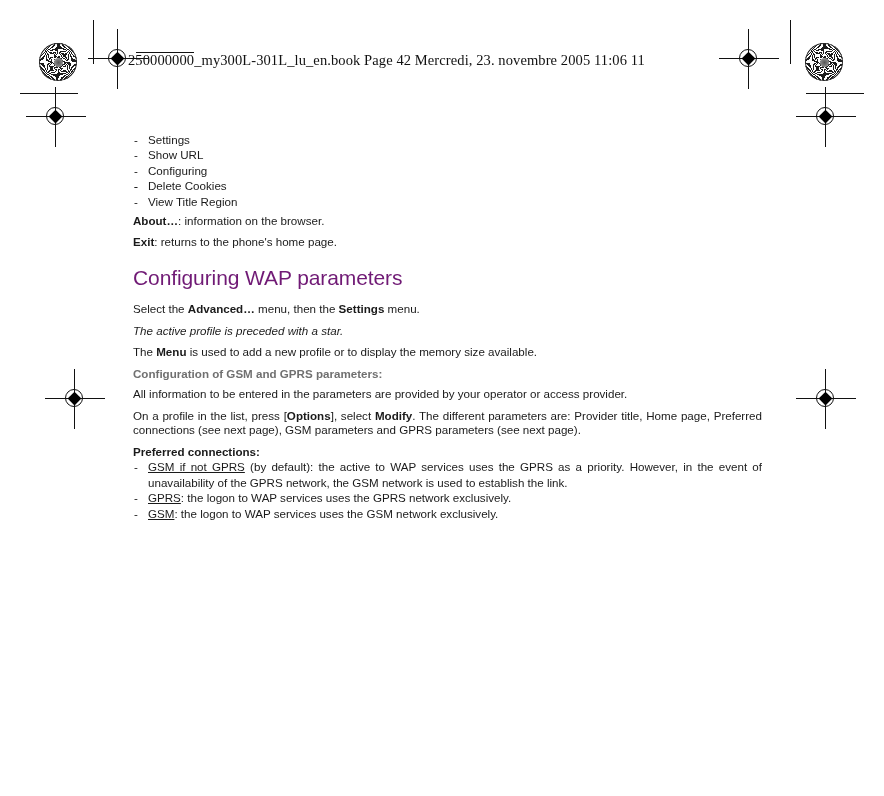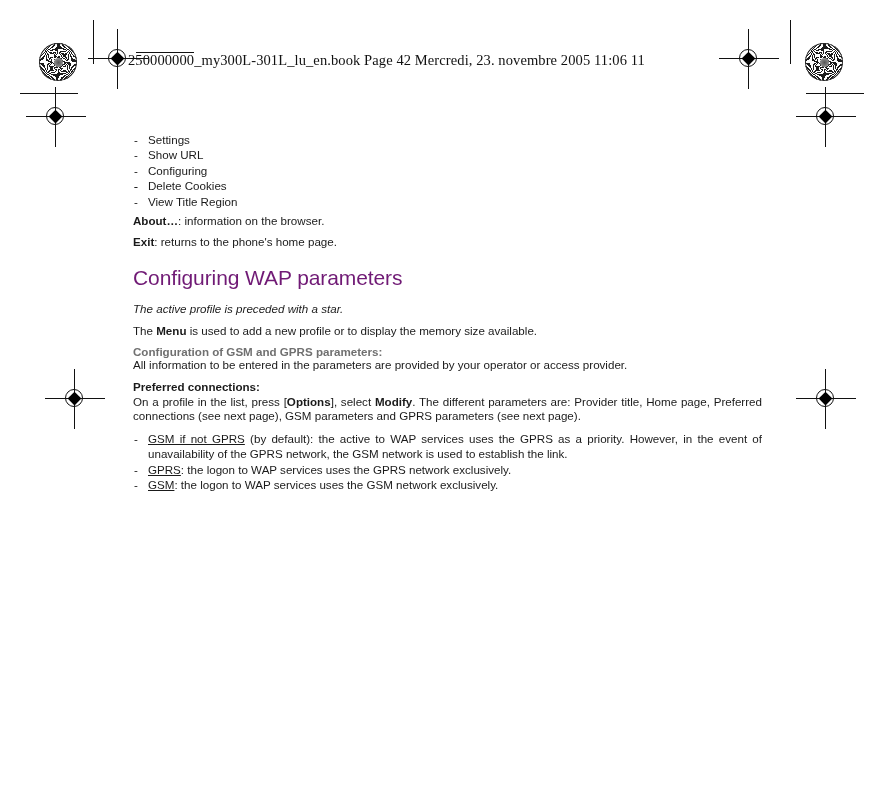--- a/index.html
+++ b/index.html
@@ -129,21 +129,21 @@
     font-size: 21px;
     font-weight: normal;
     color: #701a75;
     margin: 17px 0 12px 0;
     letter-spacing: -0.1px;
   }
   .grey-bold {
     font-size: 11.6px;
     font-weight: bold;
     color: #707070;
-    margin: 0 0 0 0;
+    margin: 0 0 7px 0;
   }
   b { font-weight: bold; }
   i { font-style: italic; }
   u { text-decoration: underline; }
 
   
   #footer-page {
     position: absolute;
     left: 133px;
     top: 680px;
@@ -258,33 +258,34 @@
       <li><span class="dash">-</span><span>Delete Cookies</span></li>
       <li><span class="dash">-</span><span>View Title Region</span></li>
     </ul>
 
     <p class="para tight" style="margin-top:5px;"><b>About…</b><span>: information on the browser.</span></p>
 
     <p class="para" style="margin-top:6px;"><b>Exit</b><span>: returns to the phone's home page.</span></p>
 
     <h1 class="section">Configuring WAP parameters</h1>
 
+    <p class="para"><span>Select the </span><b>Advanced…</b><span> menu, then the </span><b>Settings</b><span> menu.</span></p>
 
 
     <p class="para"><i>The active profile is preceded with a star.</i></p>
 
     <p class="para"><span>The </span><b>Menu</b><span> is used to add a new profile or to display the memory size available.</span></p>
 
     <p class="grey-bold">Configuration of GSM and GPRS parameters:</p>
 
     <p class="para">All information to be entered in the parameters are provided by your operator or access provider.</p>
 
+    <p class="para"><span>On a profile in the list, press [</span><b>Options</b><span>], select </span><b>Modify</b><span>. The different parameters are: Provider title, Home page, Preferred connections (see next page), GSM parameters and GPRS parameters (see next page).</span></p>
+
     <p class="para tight"><b>Preferred connections:</b></p>
-
-    <p class="para"><span>On a profile in the list, press [</span><b>Options</b><span>], select </span><b>Modify</b><span>. The different parameters are: Provider title, Home page, Preferred connections (see next page), GSM parameters and GPRS parameters (see next page).</span></p>
 
     <ul class="dashlist">
       <li><span class="dash">-</span><u>GSM if not GPRS</u><span> (by default): the active to WAP services uses the GPRS as a priority. However, in the event of unavailability of the GPRS network, the GSM network is used to establish the link.</span></li>
       <li><span class="dash">-</span><u>GPRS</u><span>: the logon to WAP services uses the GPRS network exclusively.</span></li>
       <li><span class="dash">-</span><u>GSM</u><span>: the logon to WAP services uses the GSM network exclusively.</span></li>
     </ul>
 
   </div>
 
   <div id="footer-page">42</div>

